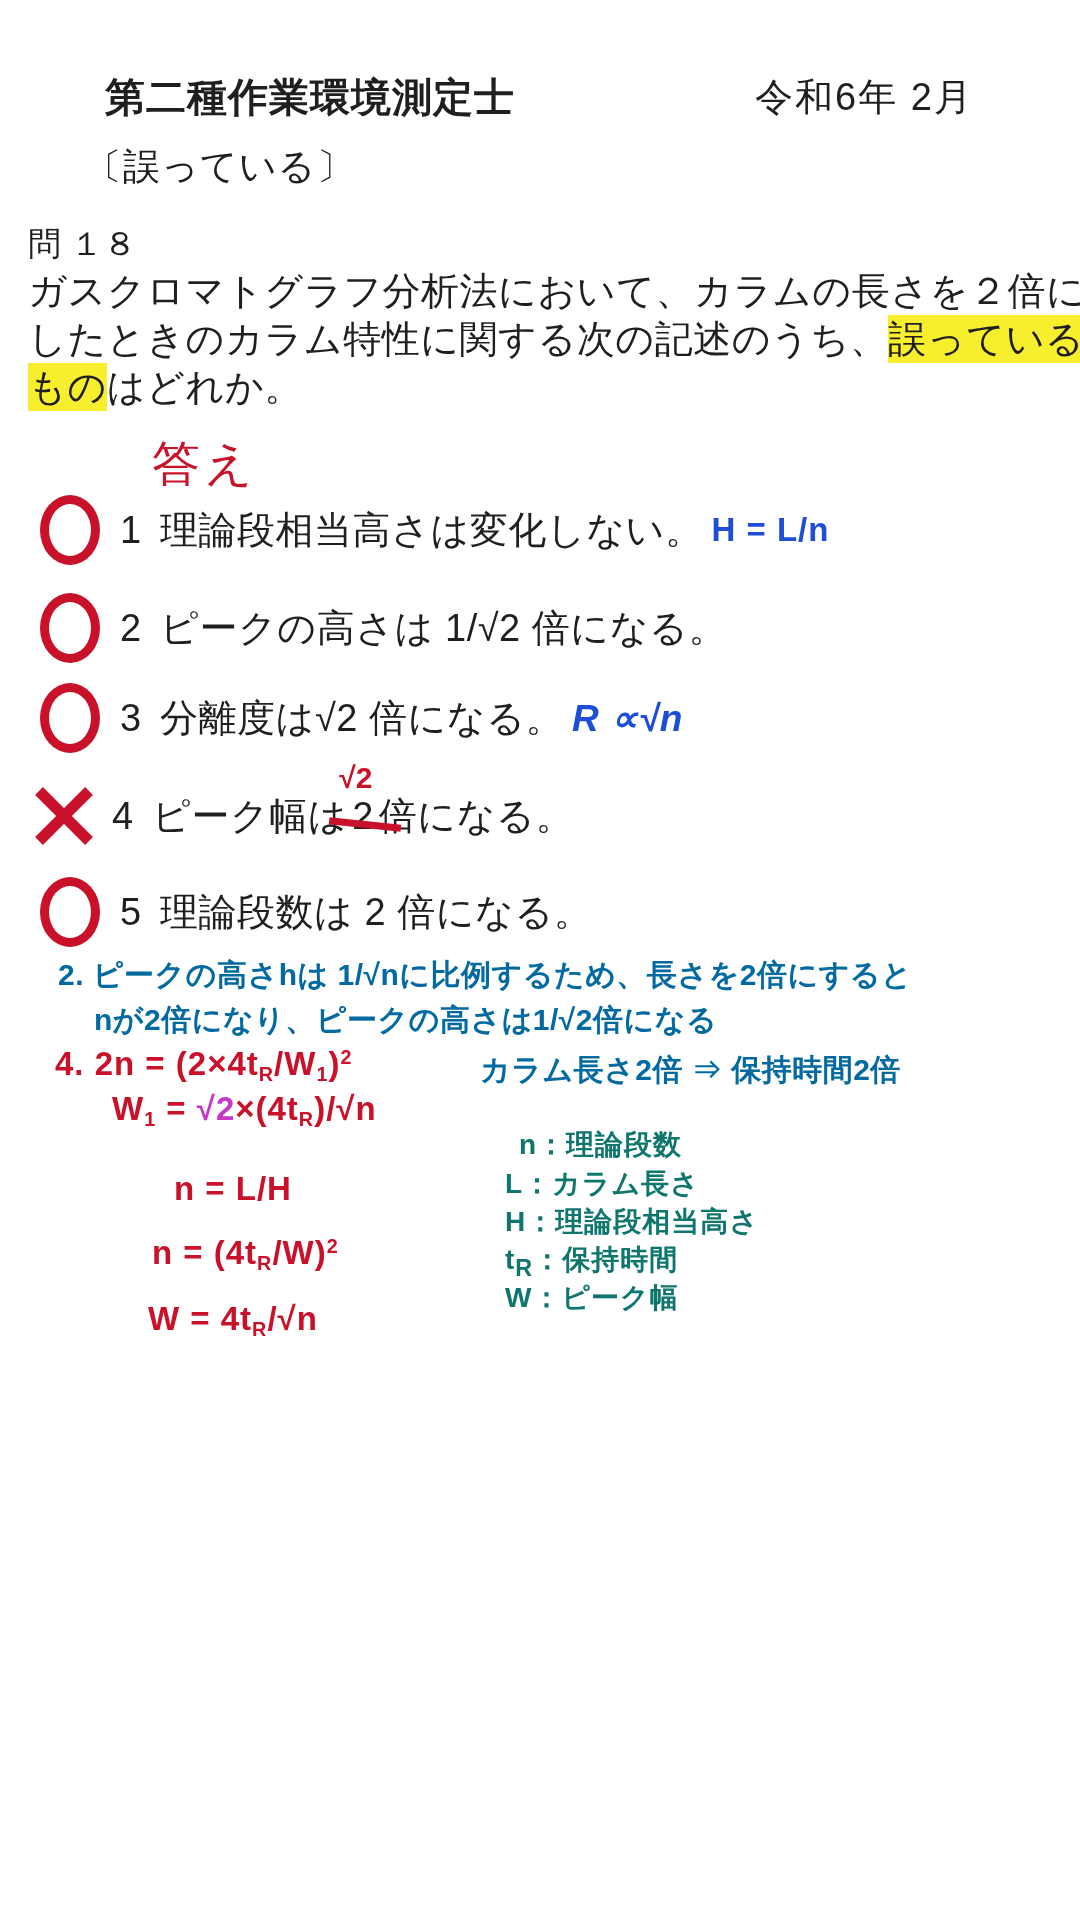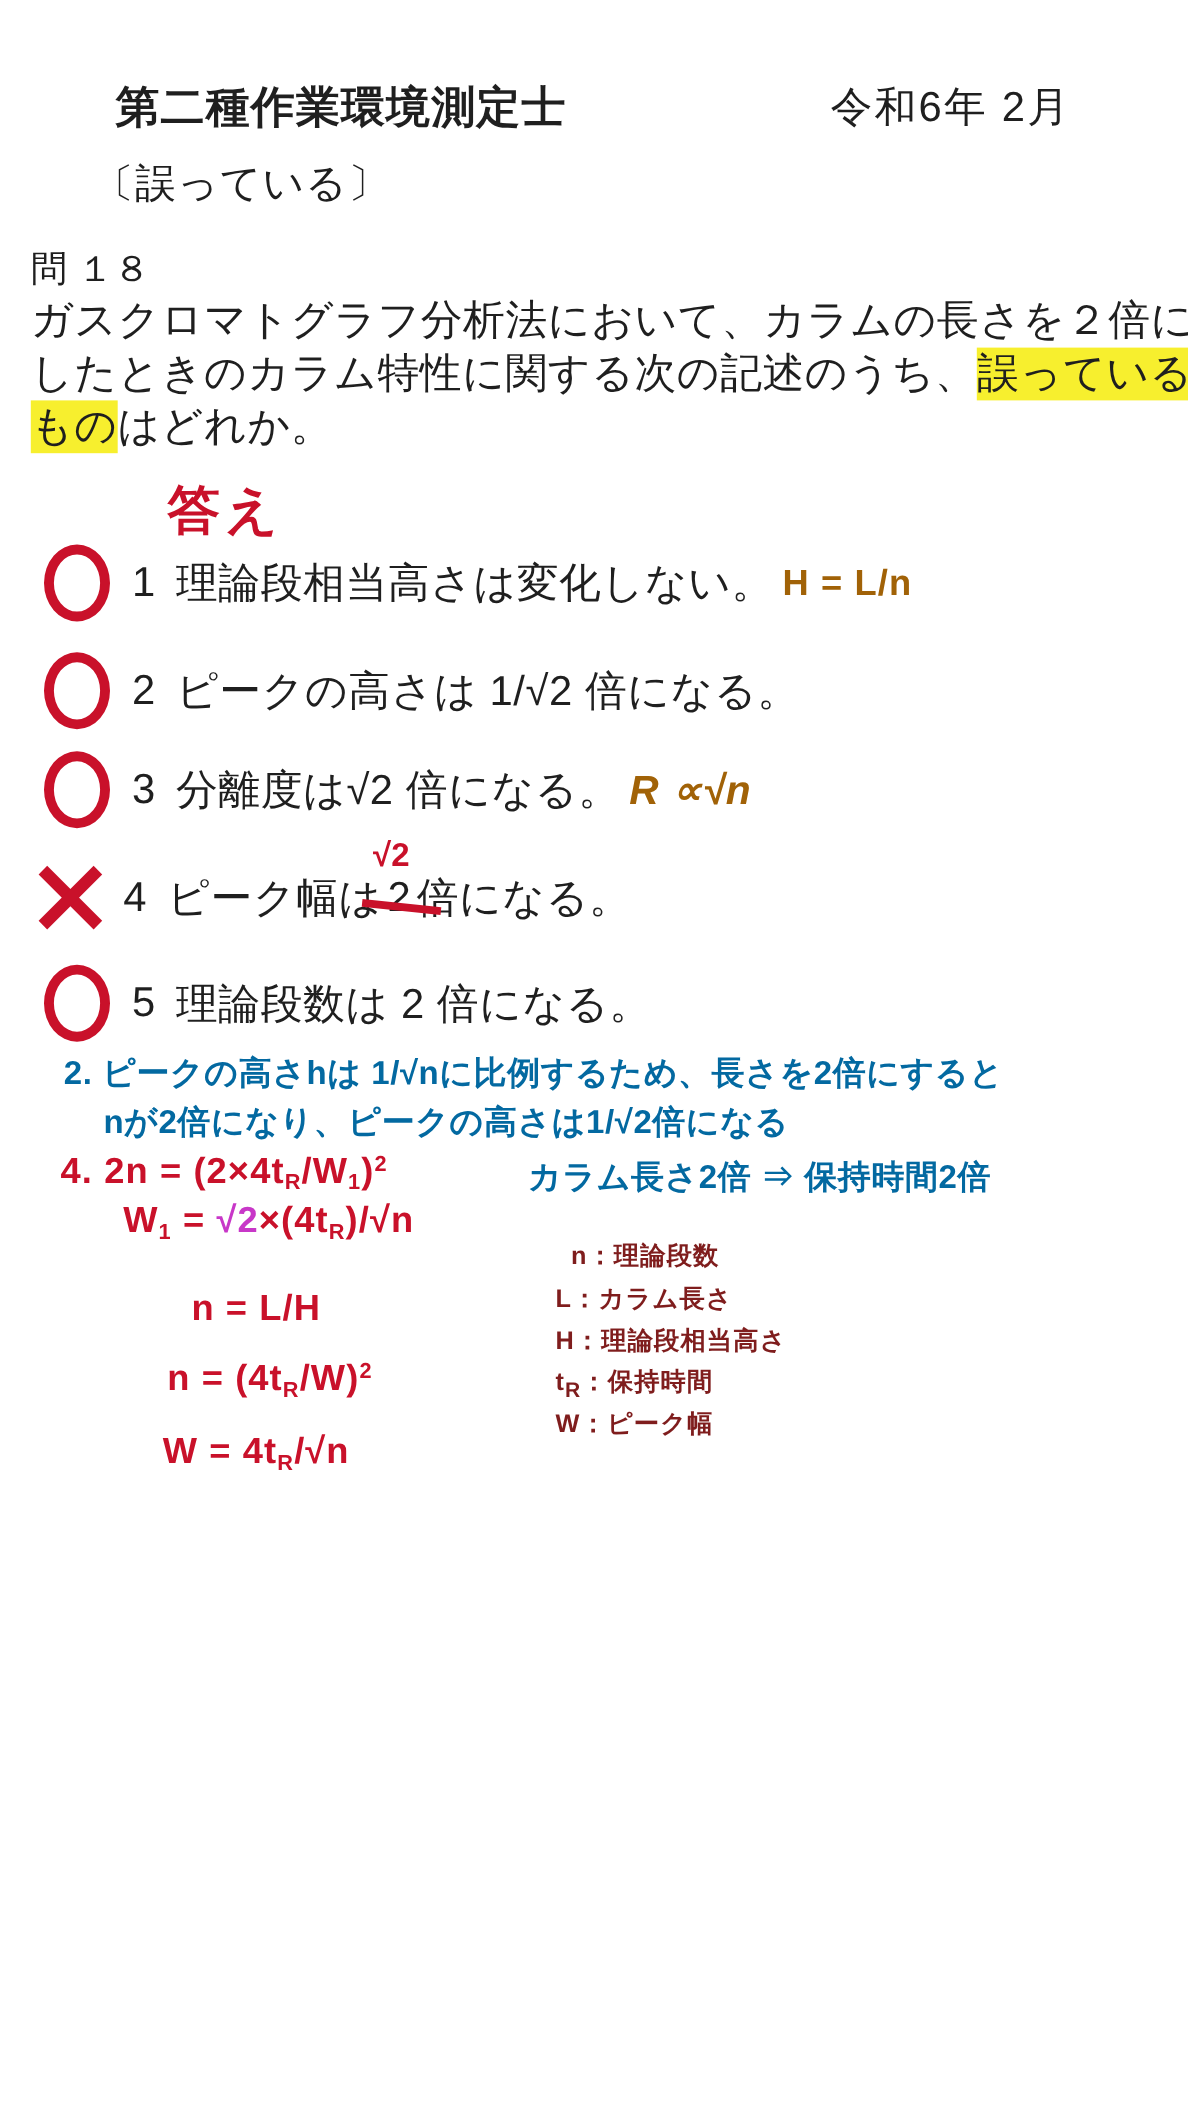--- a/index.html
+++ b/index.html
@@ -7,36 +7,36 @@
     position:relative;width:1080px;height:1920px;background:#ffffff;overflow:hidden;
     font-family:"Liberation Sans", sans-serif;color:#1f1f1f;
   }
   .abs{position:absolute;white-space:nowrap;}
   .title{font-size:40px;font-weight:bold;letter-spacing:1px;}
   .date{font-size:38px;letter-spacing:2px;}
   .section{font-size:37px;letter-spacing:1px;}
   .qno{font-size:33px;}
   .qline{font-size:38px;letter-spacing:0.5px;}
   .hl{background:#f7ef2e;padding:3px 0;}
-  .answer{font-size:48px;font-weight:bold;color:#c9112a;letter-spacing:4px;text-align:center;}
+  .answer{font-size:48px;font-weight:normal;color:#c9112a;letter-spacing:4px;text-align:center;}
   .opt{position:absolute;left:40px;display:flex;align-items:center;height:60px;}
   .circle{width:42px;height:52px;border:9px solid #c9112a;border-radius:50%;flex:0 0 auto;margin-right:20px;}
   .xmark{width:64px;height:60px;flex:0 0 auto;margin-left:-8px;margin-right:16px;}
   .num{font-size:38px;margin-right:16px;min-width:24px;}
   .txt{font-size:38px;letter-spacing:0.5px;}
-  .ann{font-size:33px;font-weight:bold;color:#a16207;margin-left:8px;letter-spacing:1px;}
+  .ann{font-size:33px;font-weight:bold;color:#1d4ed8;margin-left:8px;letter-spacing:1px;}
   .ann.it{font-style:italic;font-size:37px;}
   .struckwrap{position:relative;display:inline-block;padding:0 5px;}
   .strikebar{position:absolute;left:-18px;top:26px;width:72px;height:7px;background:#c9112a;transform:rotate(6deg);}
   .correction{position:absolute;top:-34px;left:-8px;font-size:30px;font-weight:bold;color:#c9112a;letter-spacing:0;}
   .rednote{font-size:30px;font-weight:bold;color:#0369a1;letter-spacing:0.5px;}
   .formula{font-size:33px;font-weight:bold;color:#c9112a;letter-spacing:1px;}
   .formula sub,.rednote sub{font-size:0.6em;vertical-align:-0.3em;}
   .formula sup,.rednote sup{font-size:0.6em;vertical-align:0.55em;}
-  .legend-item{font-size:23px;font-weight:bold;color:#7f1d1d;letter-spacing:1px;}
+  .legend-item{font-size:28px;font-weight:bold;color:#0f766e;letter-spacing:1px;}
 </style>
 </head>
 <body>
 
 <div class="canvas">
 
   <div class="abs title" style="left:105px;top:70px;">第二種作業環境測定士</div>
   <div class="abs date" style="left:755px;top:72px;">令和6年 2月</div>
   <div class="abs section" style="left:85px;top:142px;">〔誤っている〕</div>
 

